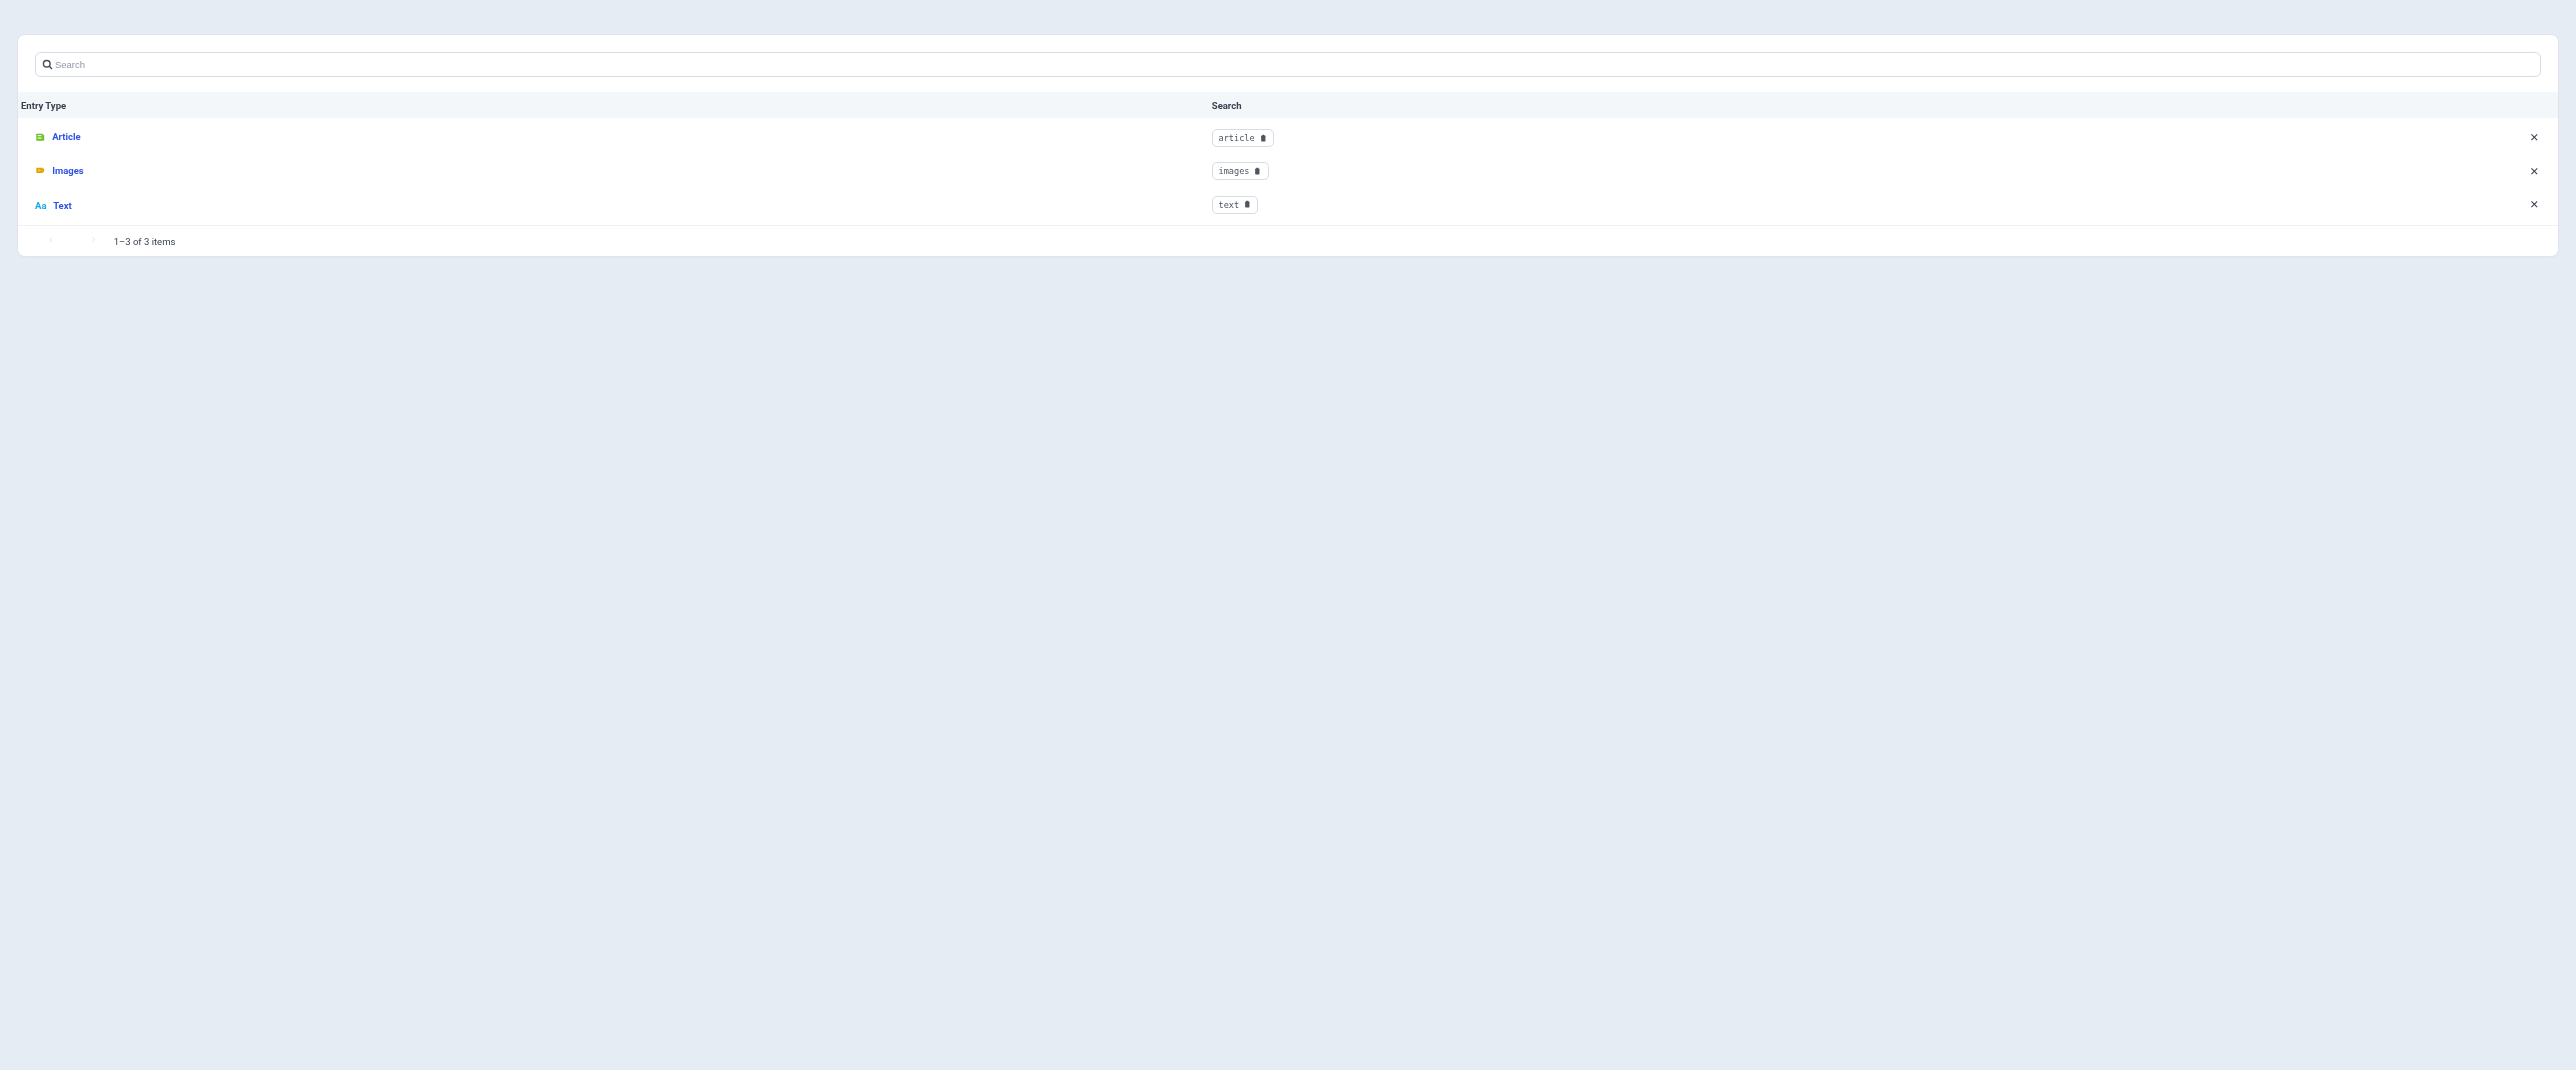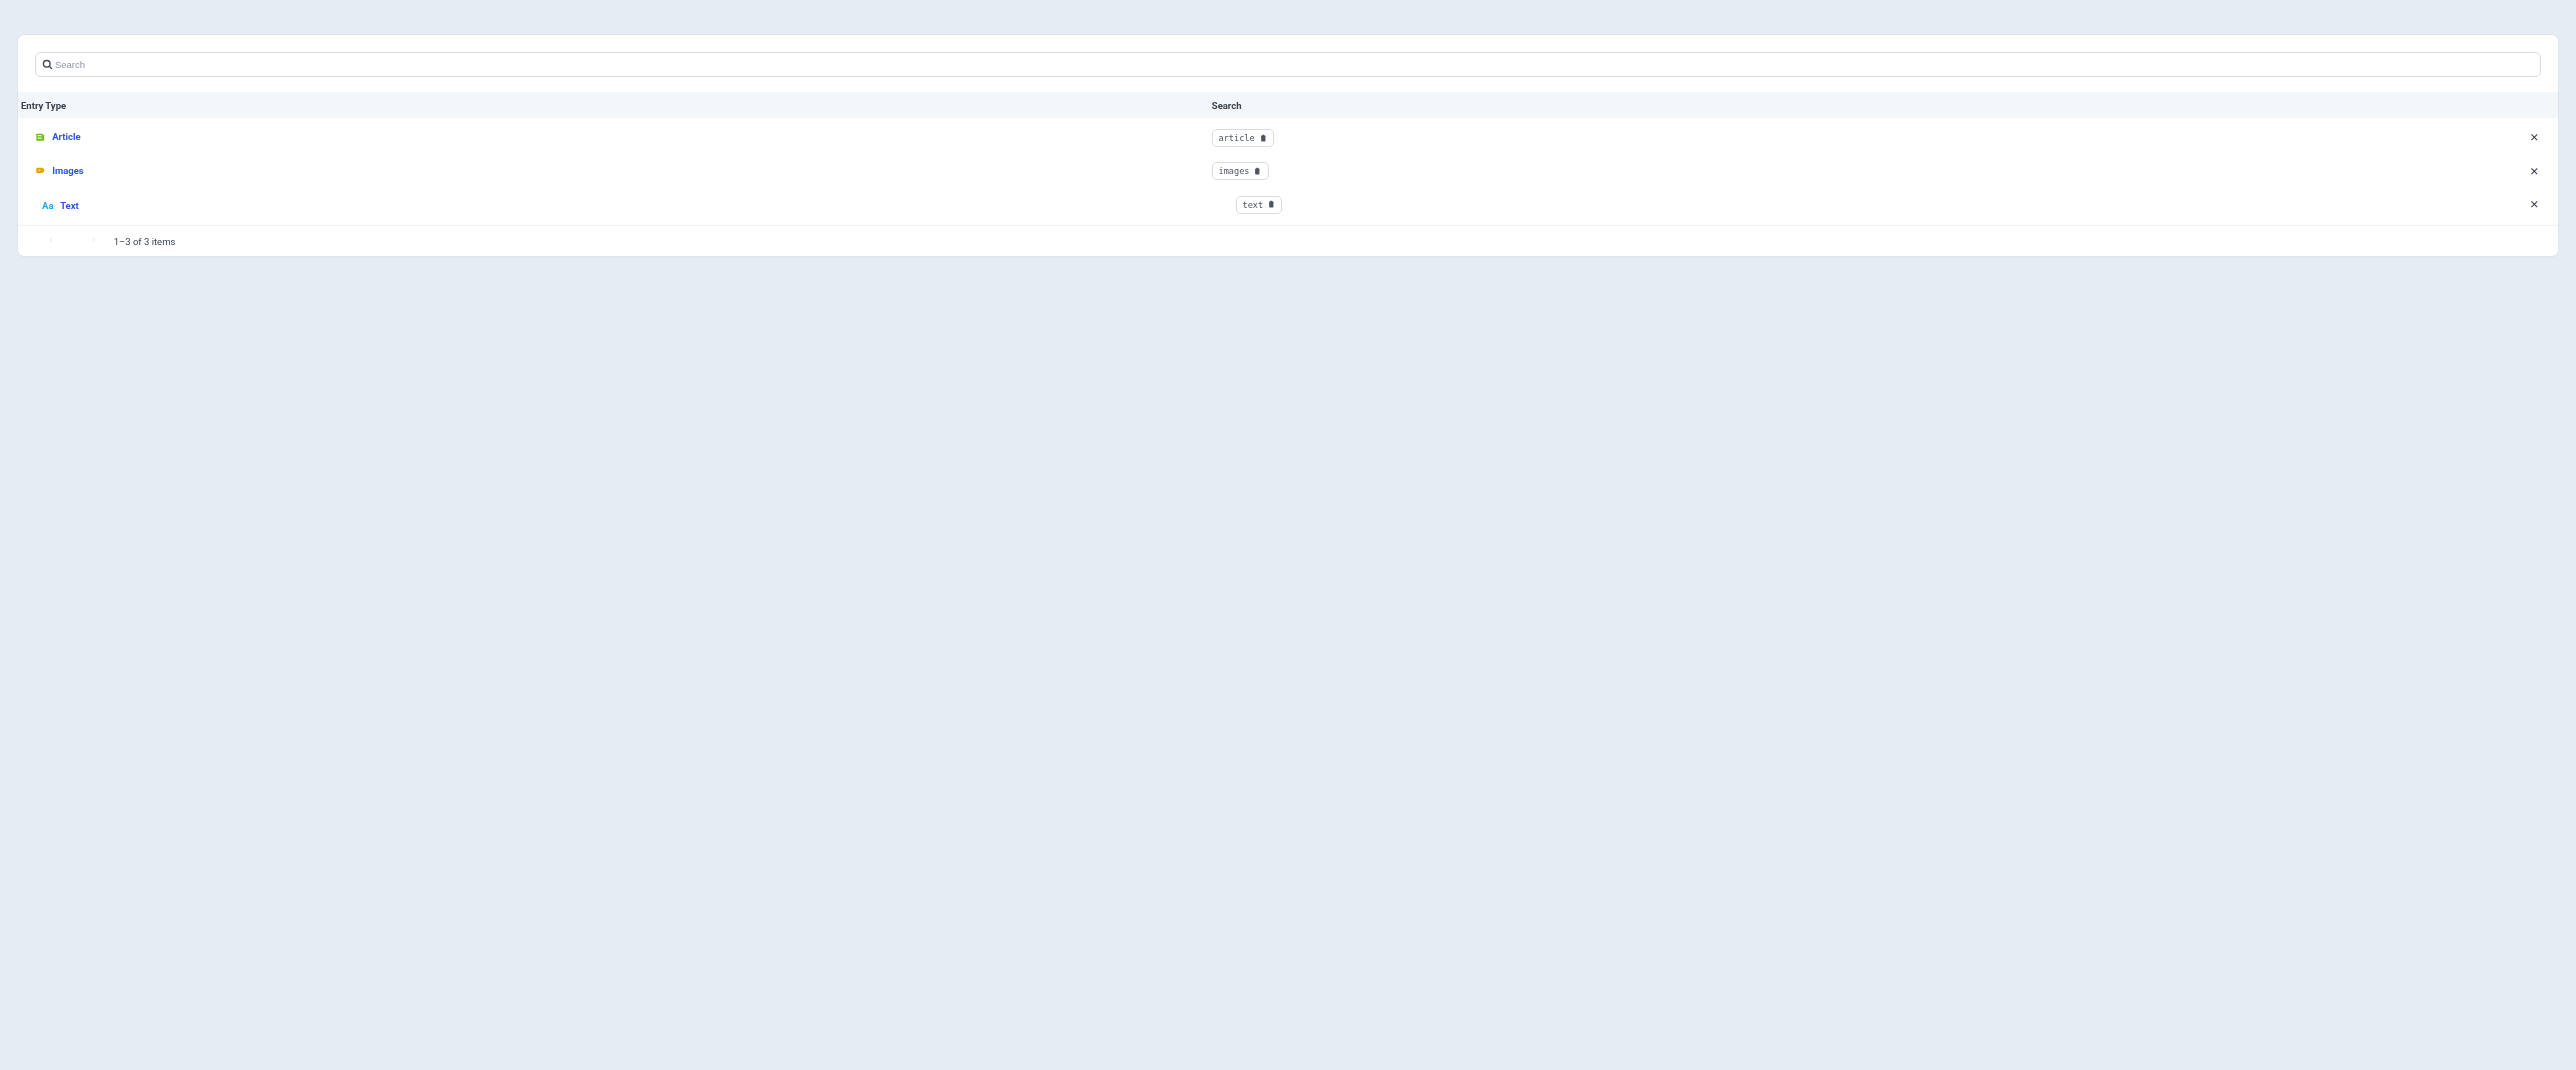--- a/index.html
+++ b/index.html
@@ -64,21 +64,21 @@
   }
   th.col-type { padding-left: 3px; width: 47%; }
   th.col-handle { width: 41%; }
   th.col-actions { width: 12%; }
 
   tbody td {
     padding: 7.6px 0;
     vertical-align: middle;
   }
   tbody tr td:first-child { padding-left: 17px; }
-  tbody tr:last-child td { border-bottom: none; padding-left: 24px; }
+  tbody tr:last-child td { border-bottom: none; }
   tbody tr + tr td { padding-top: 4.8px; }
 
   .entry-link {
     display: inline-flex;
     align-items: center;
     gap: 6.7px;
     color: #2f54e4;
     font-weight: 700;
     font-size: 9.5px;
     text-decoration: none;

